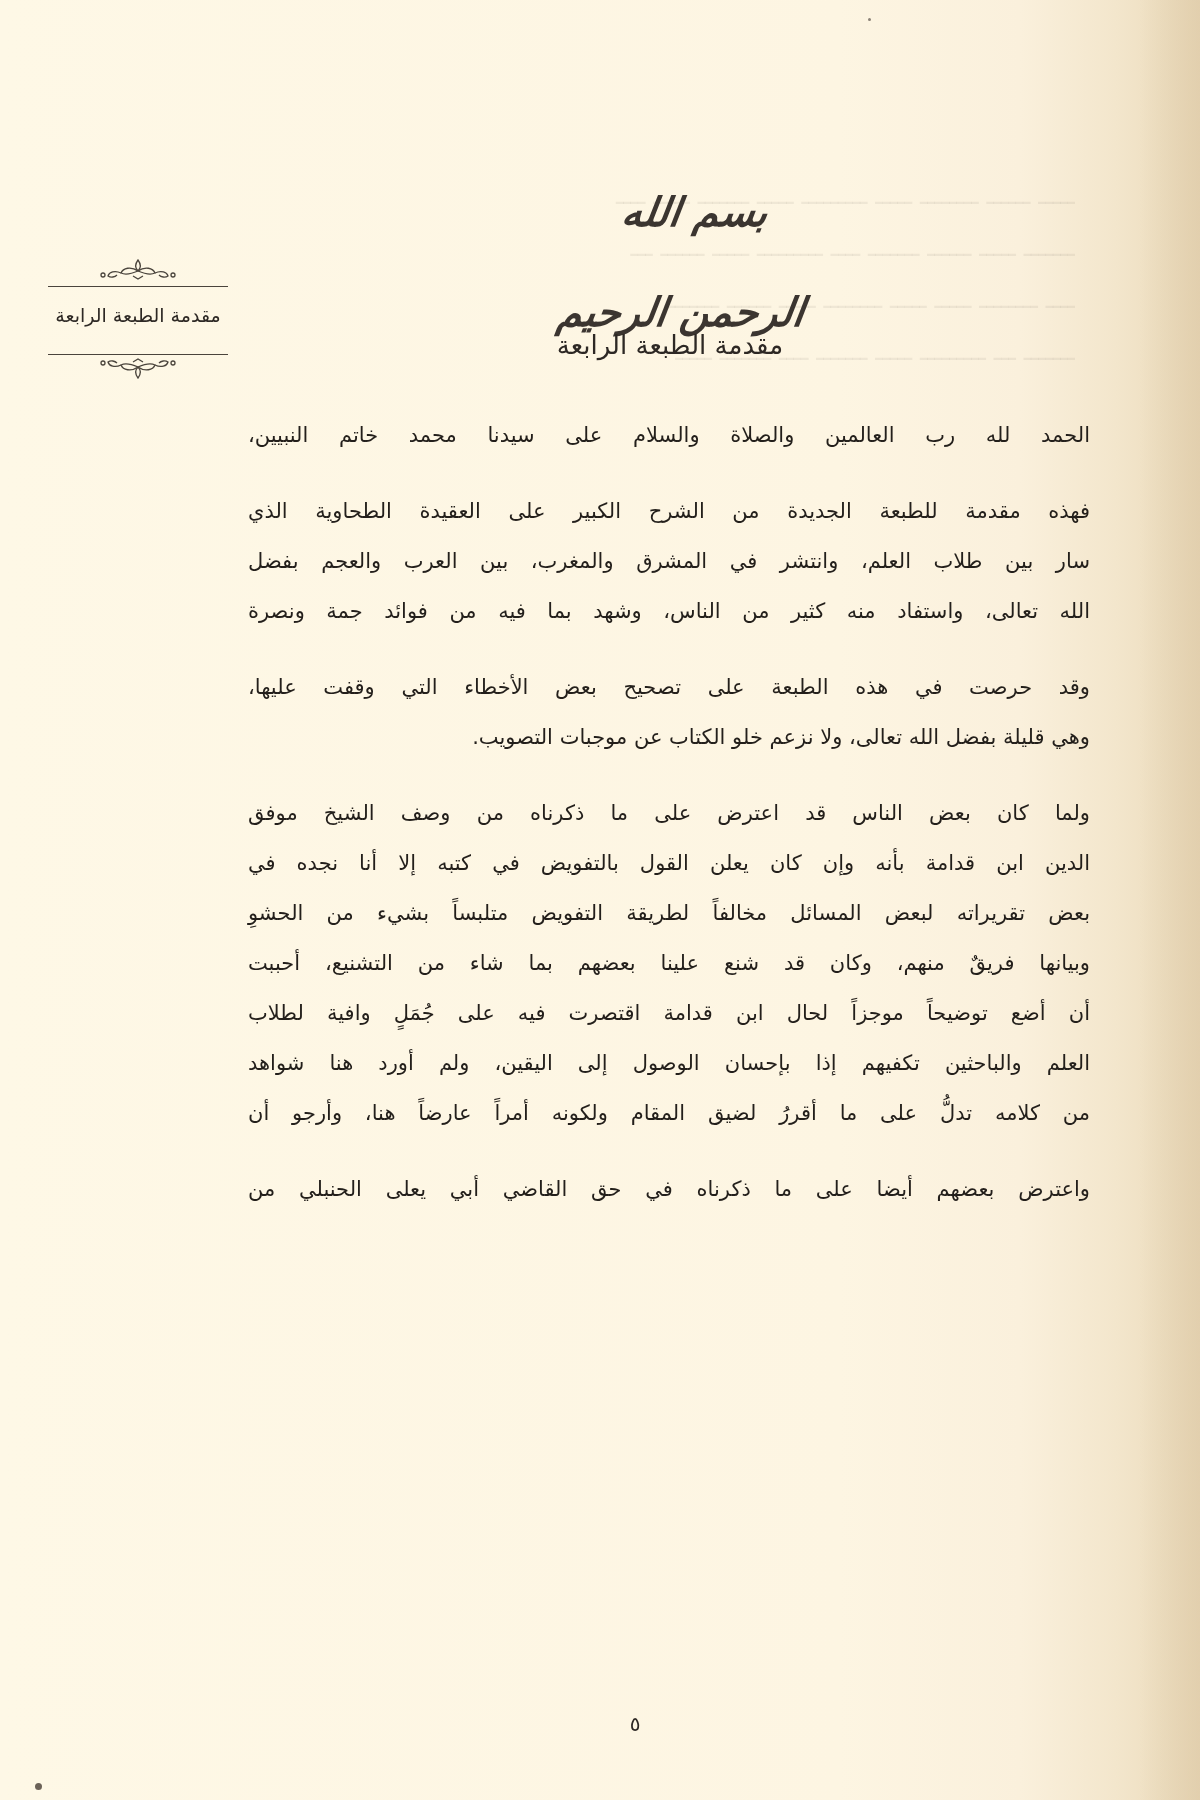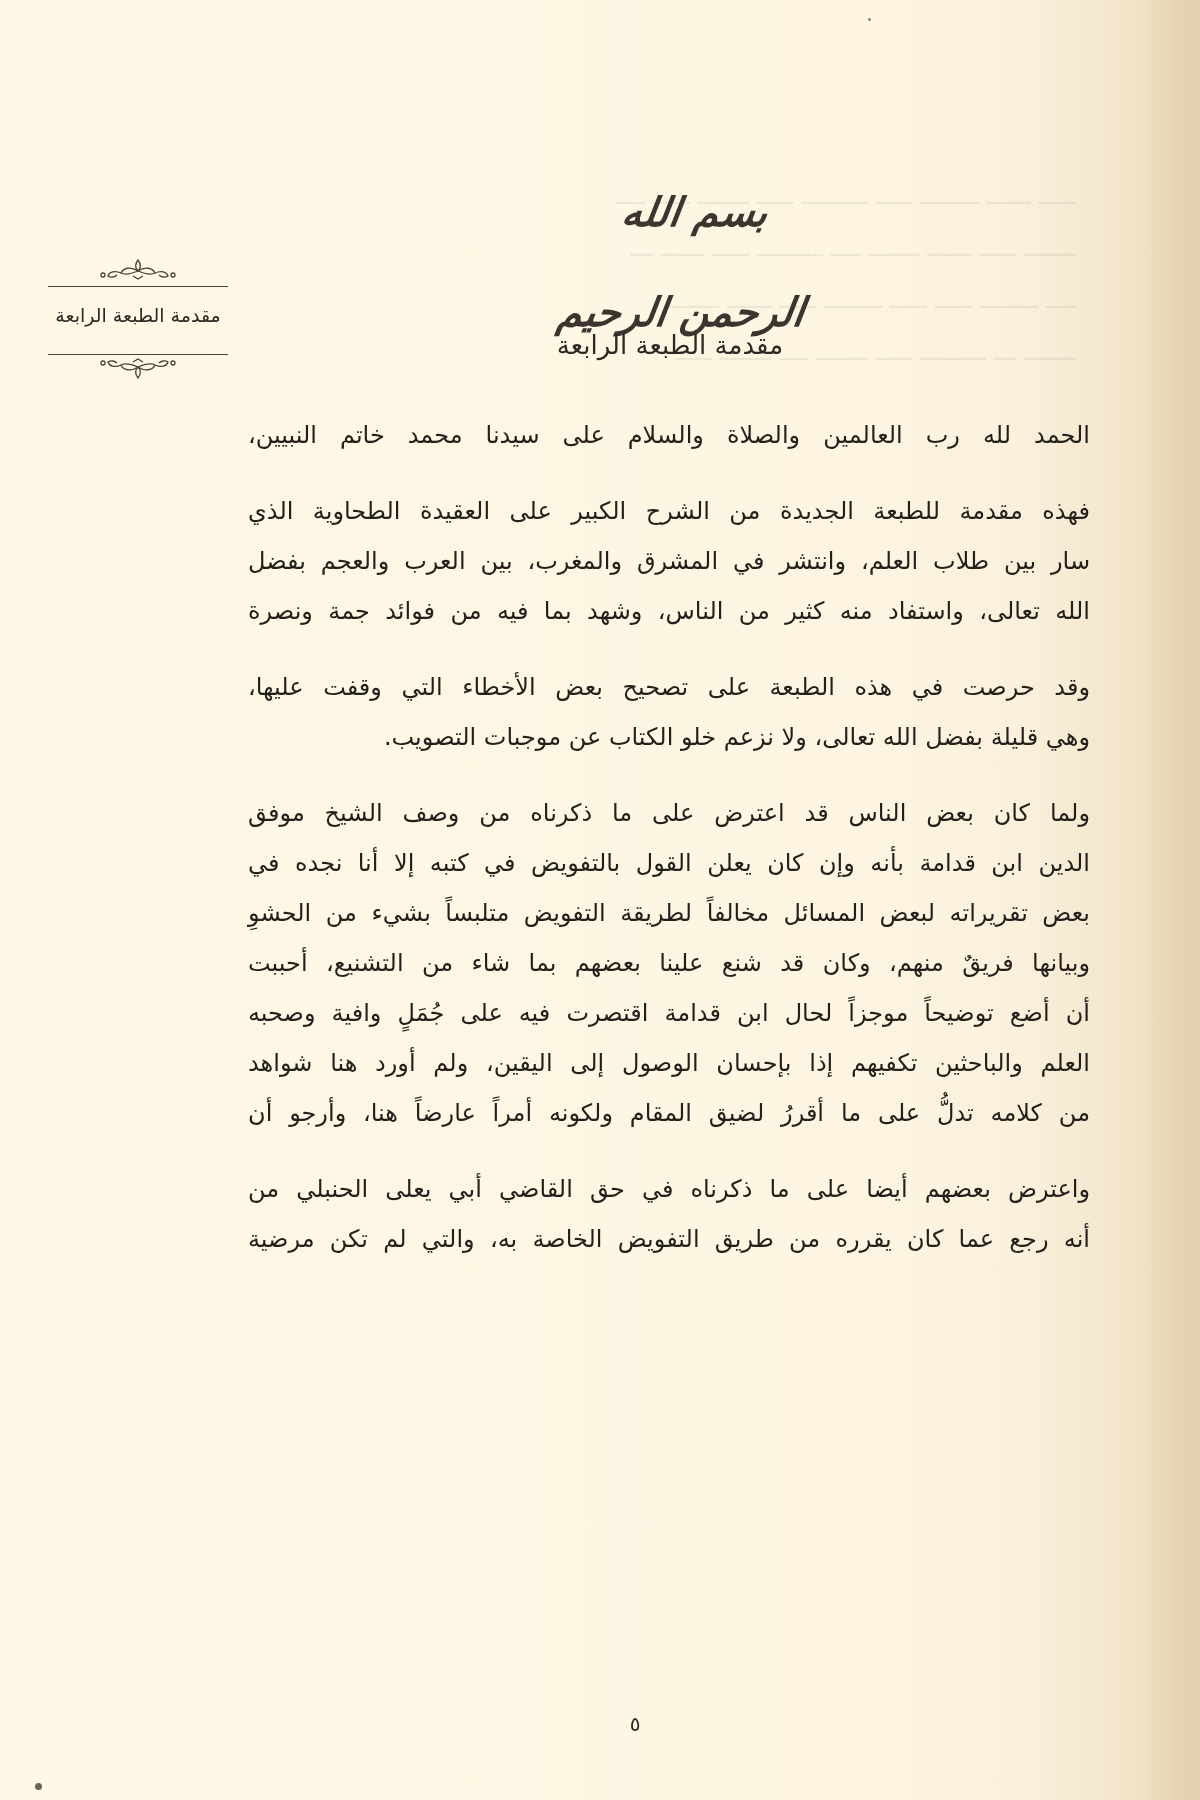--- a/index.html
+++ b/index.html
@@ -94,21 +94,21 @@
       font-size: 19px;
       color: #2d2824;
     }
     .body-text {
       position: absolute;
       left: 248px; top: 410px;
       width: 842px;
       direction: rtl;
       text-align: justify;
       font-family: "DejaVu Sans", sans-serif;
-      font-size: 24px;
+      font-size: 21px;
       color: #231f1b;
     }
     .para {
       margin: 0 0 26px 0;
       line-height: 50px;
       text-align-last: right;
     }
     .line {
       display: block;
       white-space: nowrap;
@@ -204,25 +204,24 @@
     </div>
     <div class="para">
       <span class="line">وقد حرصت في هذه الطبعة على تصحيح بعض الأخطاء التي وقفت عليها،</span>
       <span class="line last">وهي قليلة بفضل الله تعالى، ولا نزعم خلو الكتاب عن موجبات التصويب.</span>
     </div>
     <div class="para">
       <span class="line">ولما كان بعض الناس قد اعترض على ما ذكرناه من وصف الشيخ موفق</span>
       <span class="line">الدين ابن قدامة بأنه وإن كان يعلن القول بالتفويض في كتبه إلا أنا نجده في</span>
       <span class="line">بعض تقريراته لبعض المسائل مخالفاً لطريقة التفويض متلبساً بشيء من الحشوِ</span>
       <span class="line">وبيانها فريقٌ منهم، وكان قد شنع علينا بعضهم بما شاء من التشنيع، أحببت</span>
-      <span class="line">أن أضع توضيحاً موجزاً لحال ابن قدامة اقتصرت فيه على جُمَلٍ وافية وصحبه</span>
+      <span class="line">أن أضع توضيحاً موجزاً لحال ابن قدامة اقتصرت فيه على جُمَلٍ وافية لطلاب</span>
       <span class="line">العلم والباحثين تكفيهم إذا بإحسان الوصول إلى اليقين، ولم أورد هنا شواهد</span>
       <span class="line">من كلامه تدلُّ على ما أقررُ لضيق المقام ولكونه أمراً عارضاً هنا، وأرجو أن</span>
     </div>
     <div class="para">
       <span class="line">واعترض بعضهم أيضا على ما ذكرناه في حق القاضي أبي يعلى الحنبلي من</span>
-      <span class="line">أنه رجع عما كان يقرره من طريق التفويض الخاصة به، والتي لم تكن مرضية</span>
     </div>
   </div>
 
   <div class="page-number">٥</div>
   <div class="corner-mark"></div>
 </div>
 
 </body></html>

